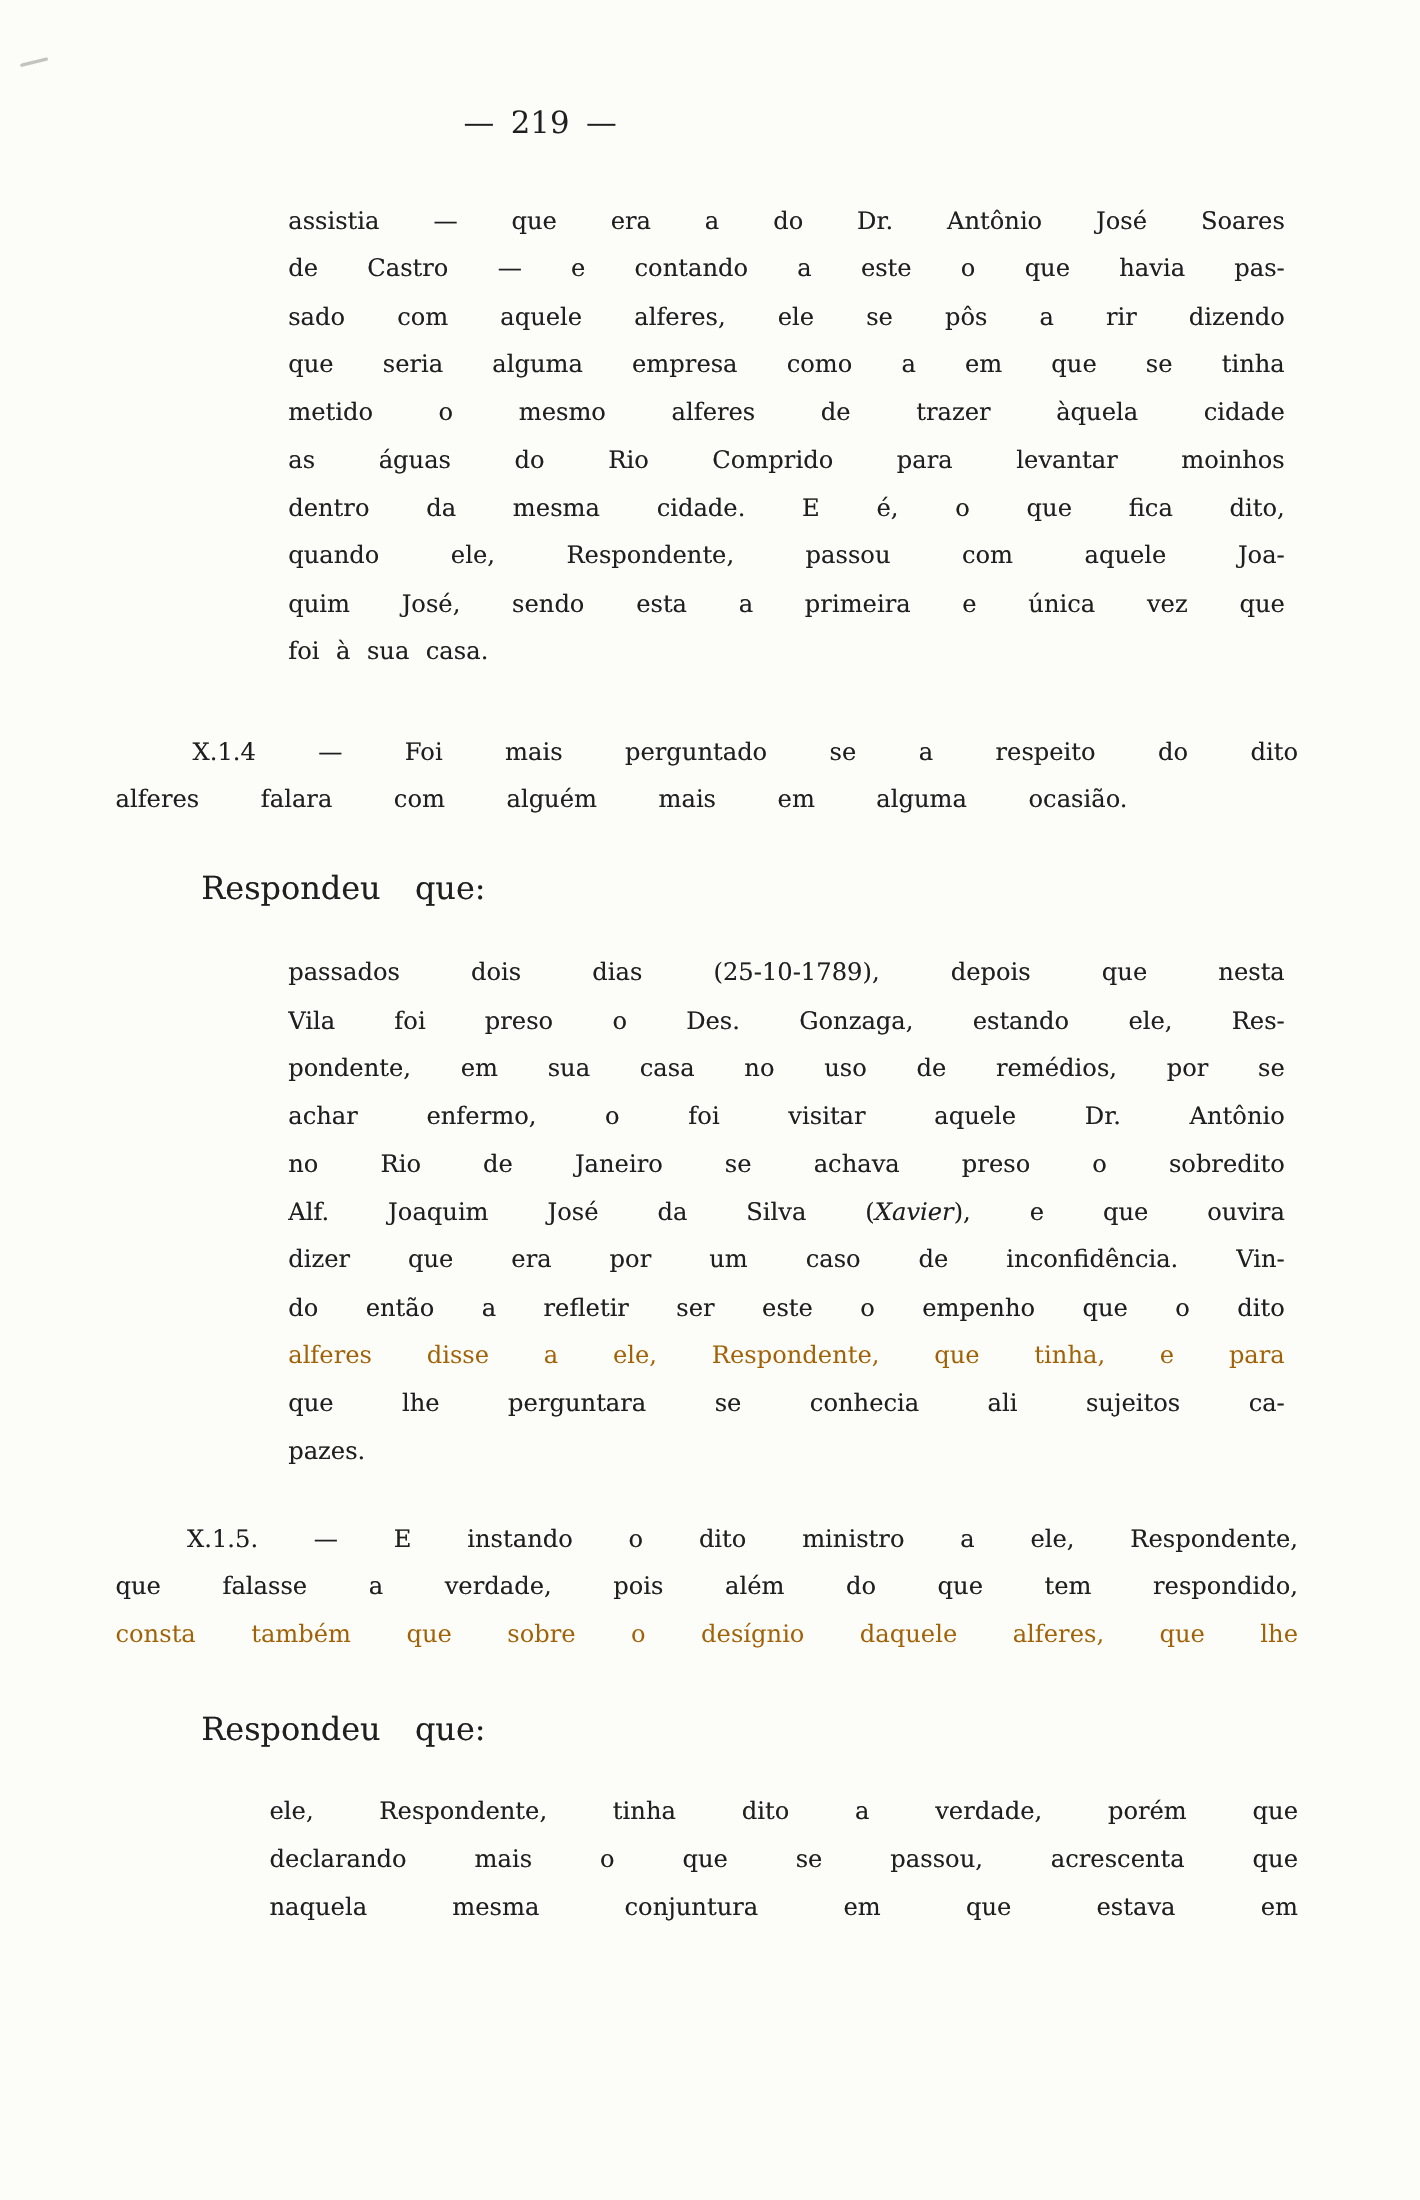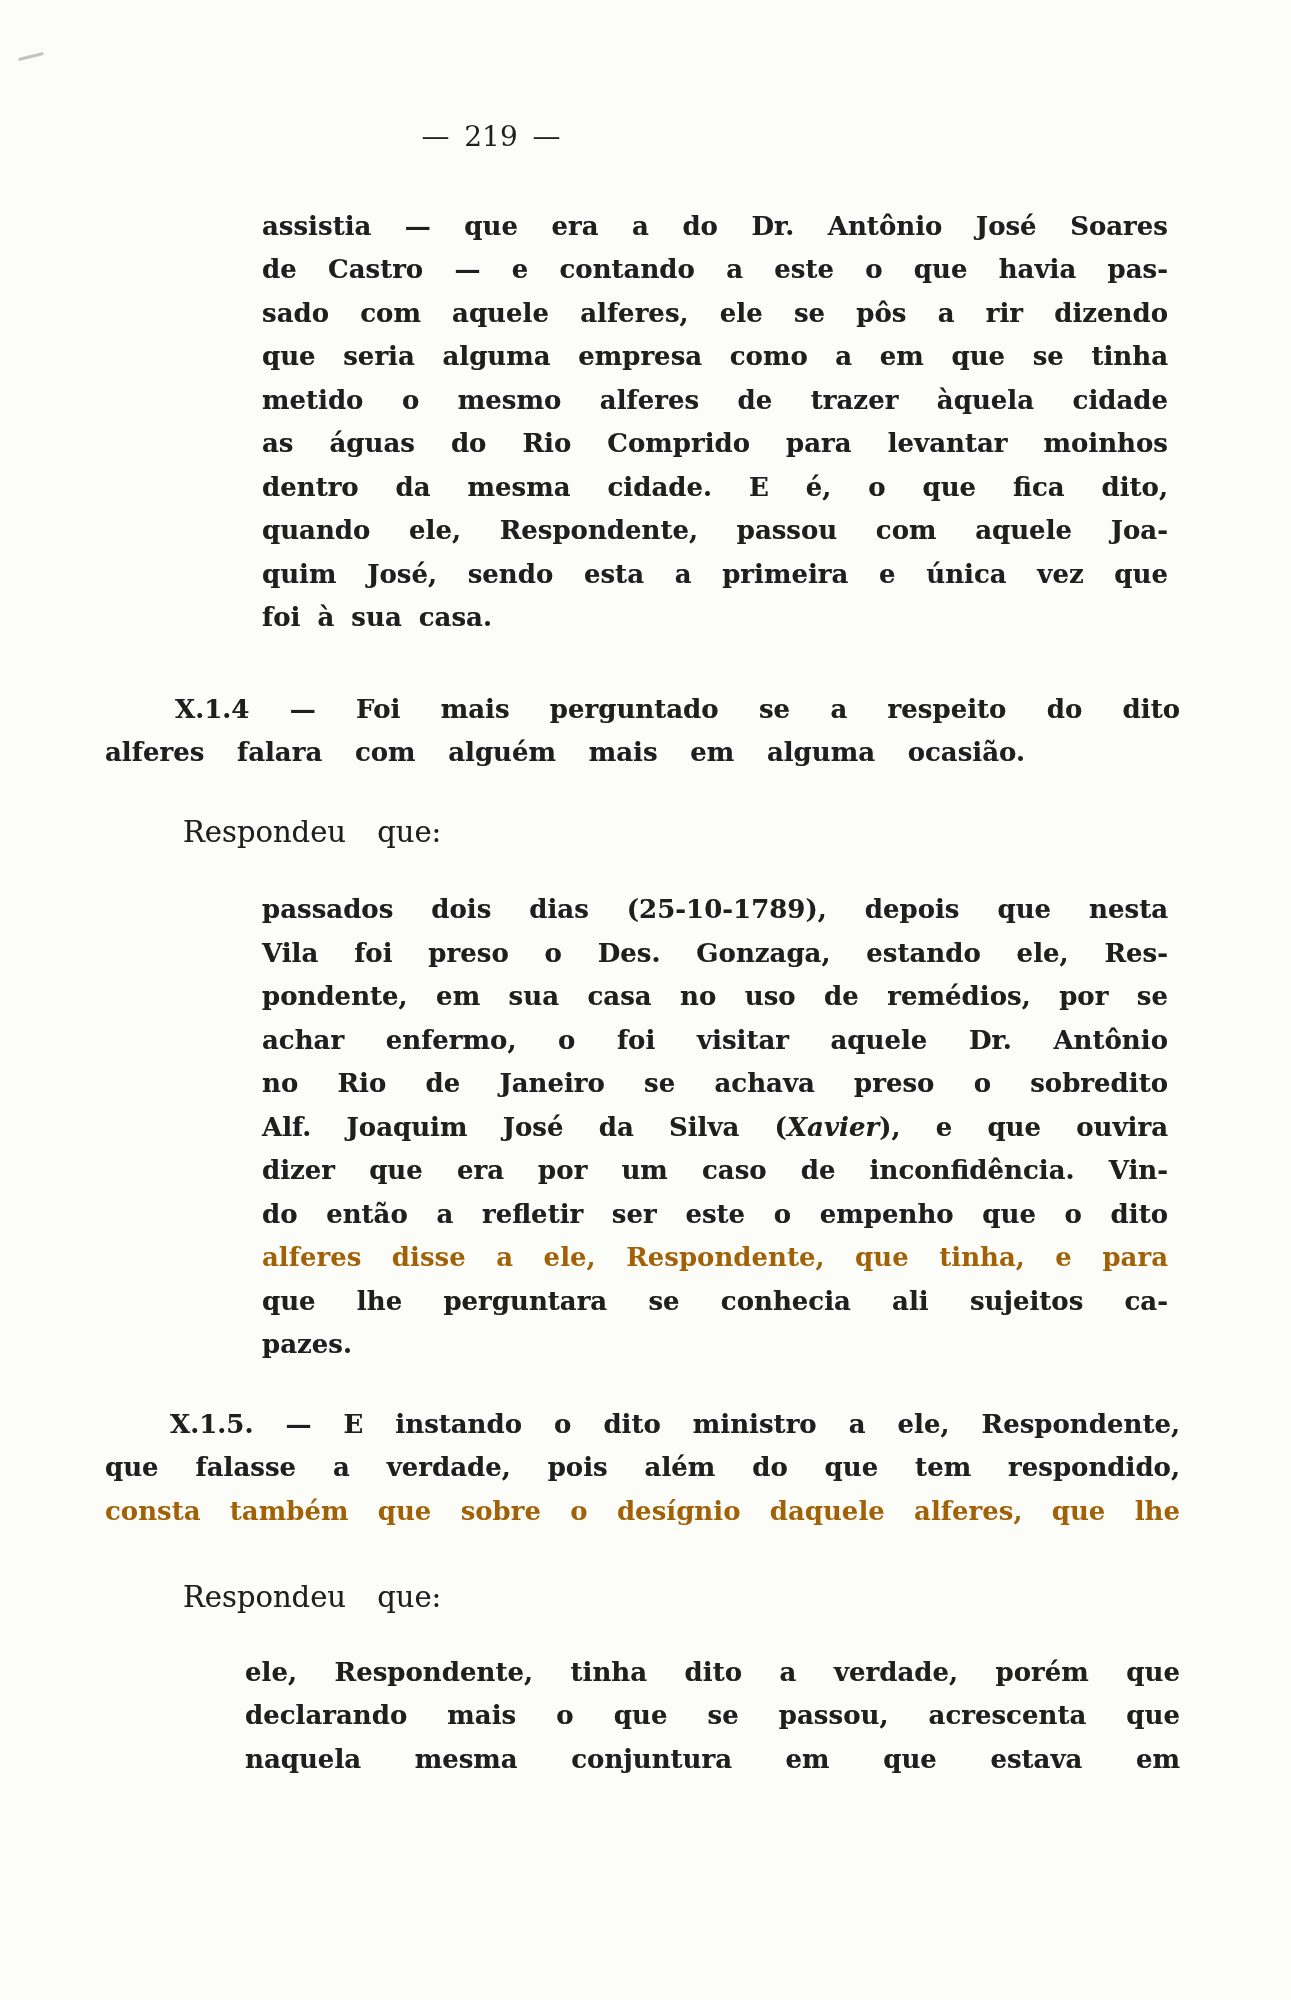--- a/index.html
+++ b/index.html
@@ -8,29 +8,28 @@
   .page {
     position: relative;
     width: 1291px;
     height: 2000px;
     background: #fcfcf9;
     overflow: hidden;
     font-family: "DejaVu Serif", "Liberation Serif", serif;
     color: #1f1f1f;
   }
 
-  .content { padding: 90px 111px 0 105px; margin-top: 25px; }
+  .content { padding: 90px 111px 0 105px; }
 
   .line {
-    font-size: 26px;
+    font-size: 22px;
     line-height: 43.5px;
     text-align: justify;
     text-align-last: justify;
     text-shadow: 0 0 0.6px rgba(25,25,25,0.45);
-    font-weight: bold;
   }
   .end  { text-align-last: left; }
   .ws   { word-spacing: 8px; }
 
   .pagenum {
     width: 772px;
     text-align: center;
     text-align-last: center;
     font-size: 28px;
     line-height: 43.5px;

